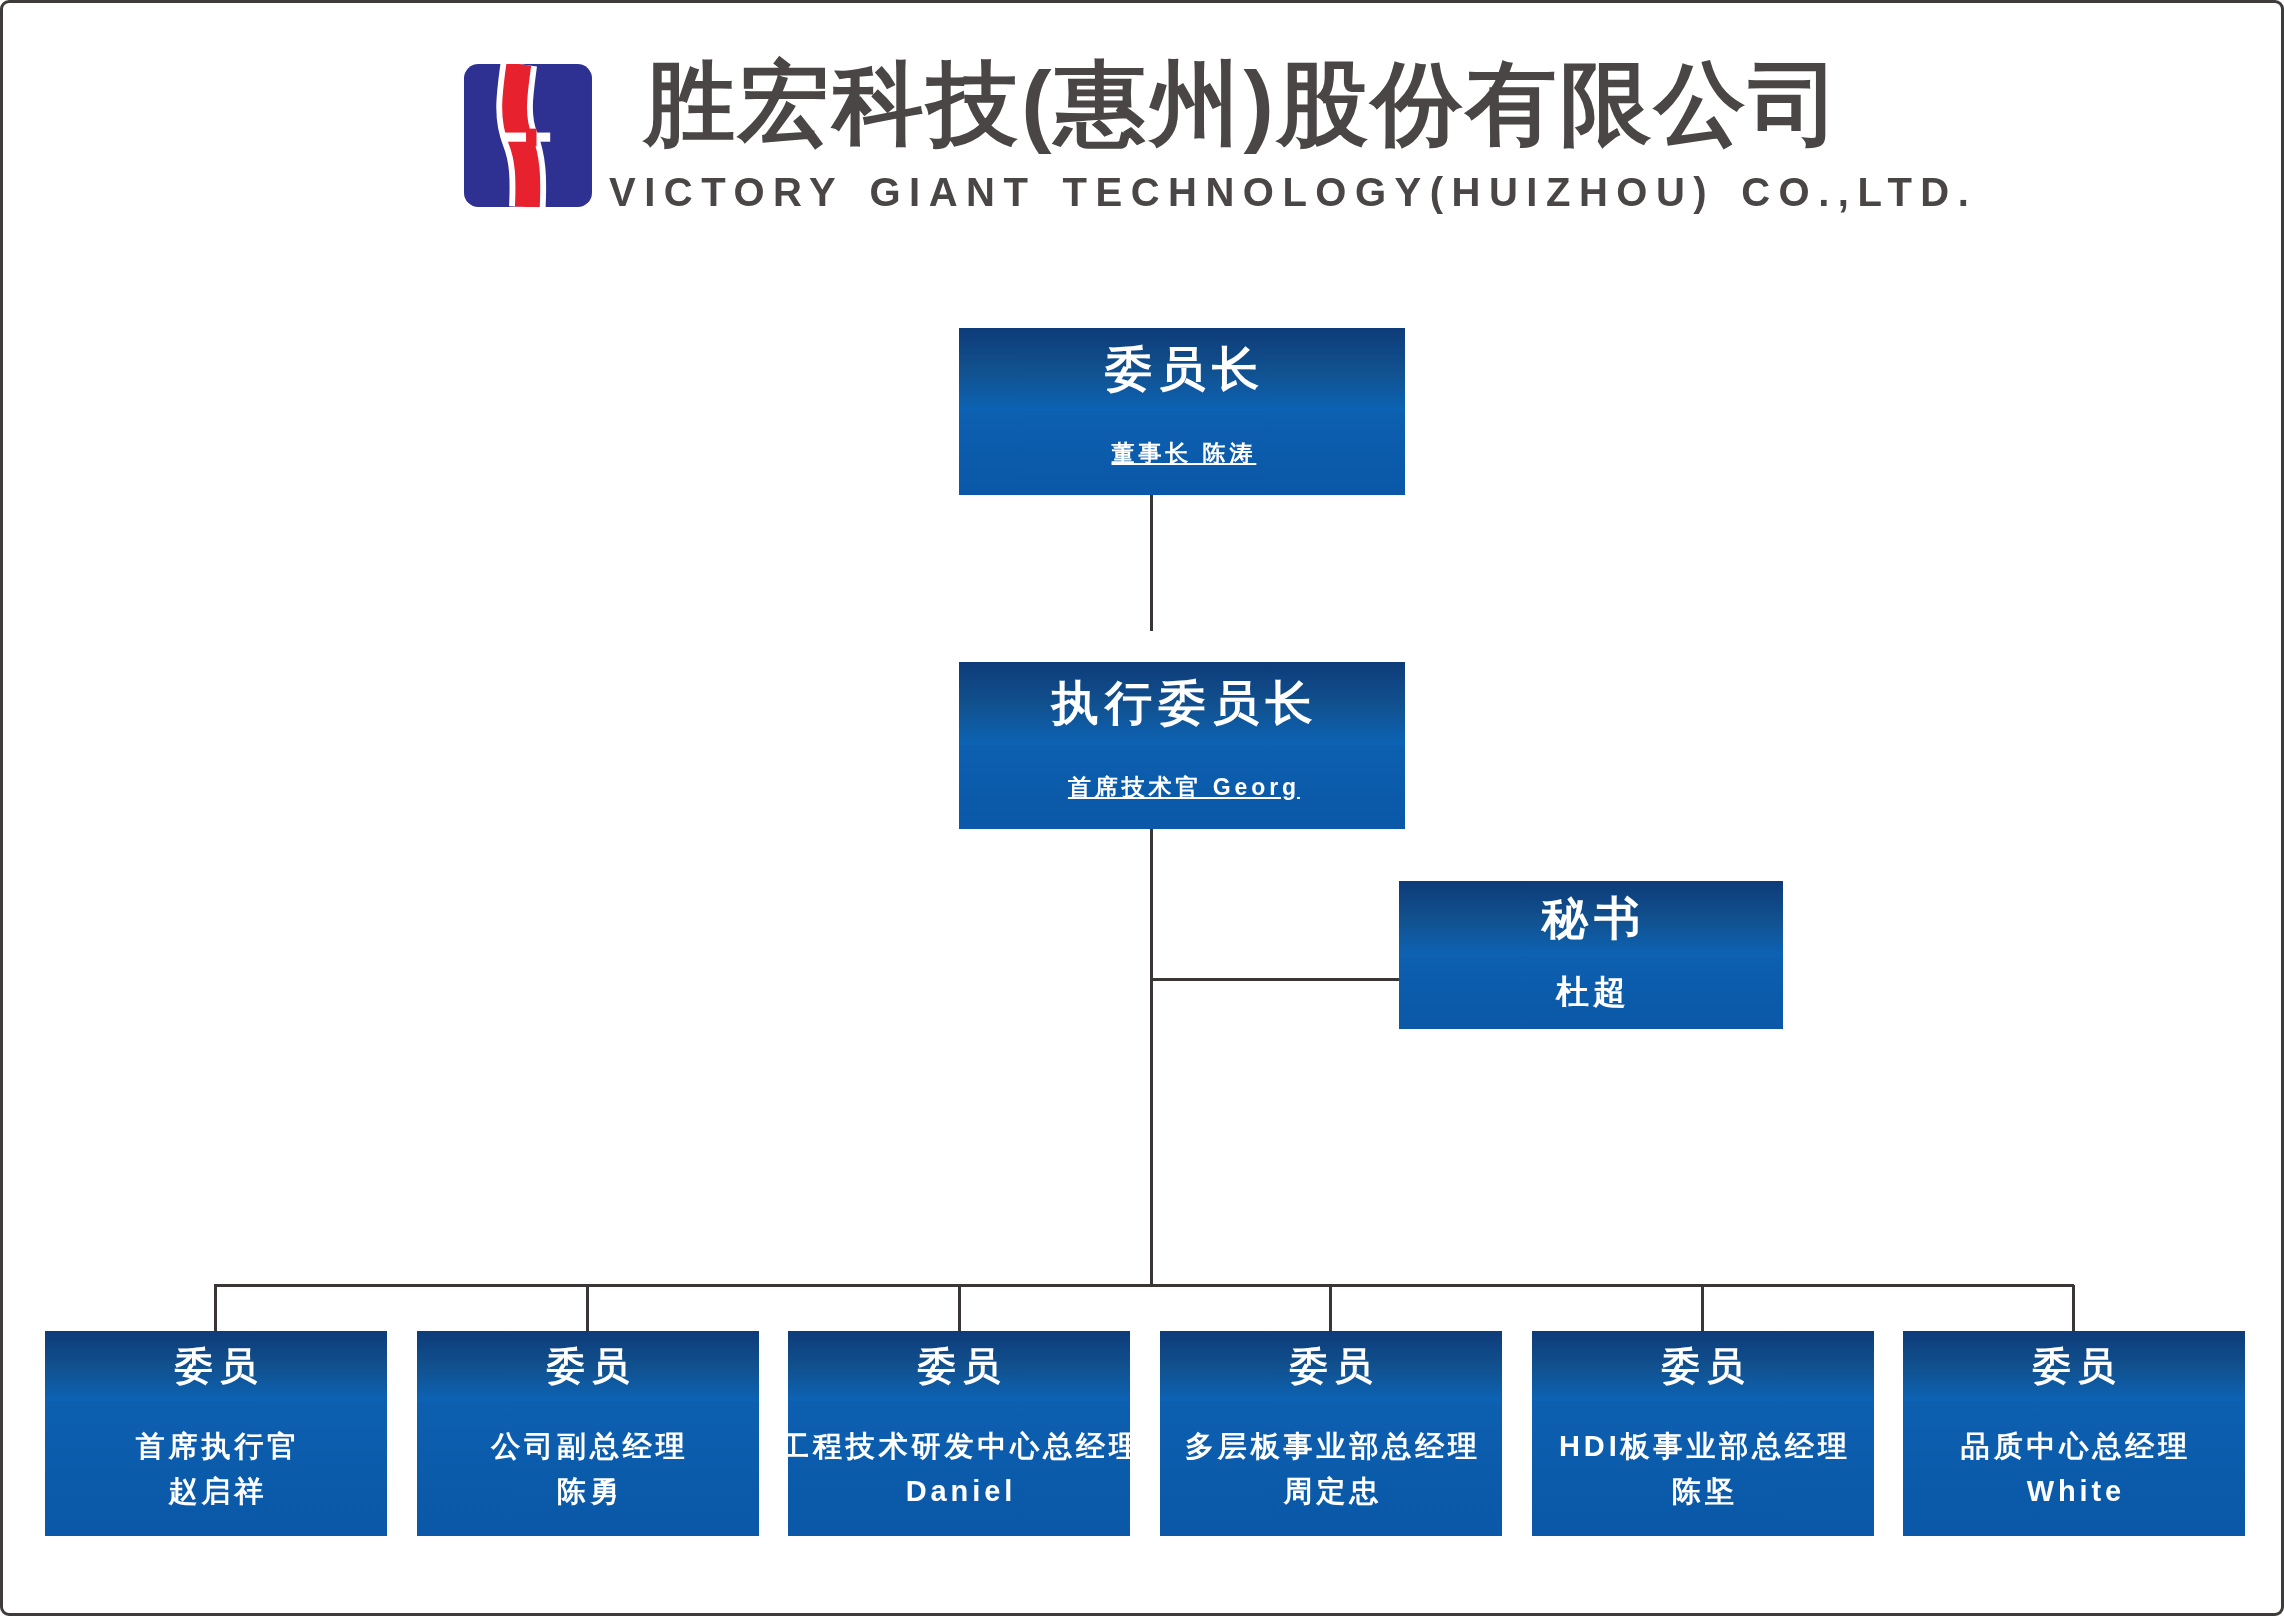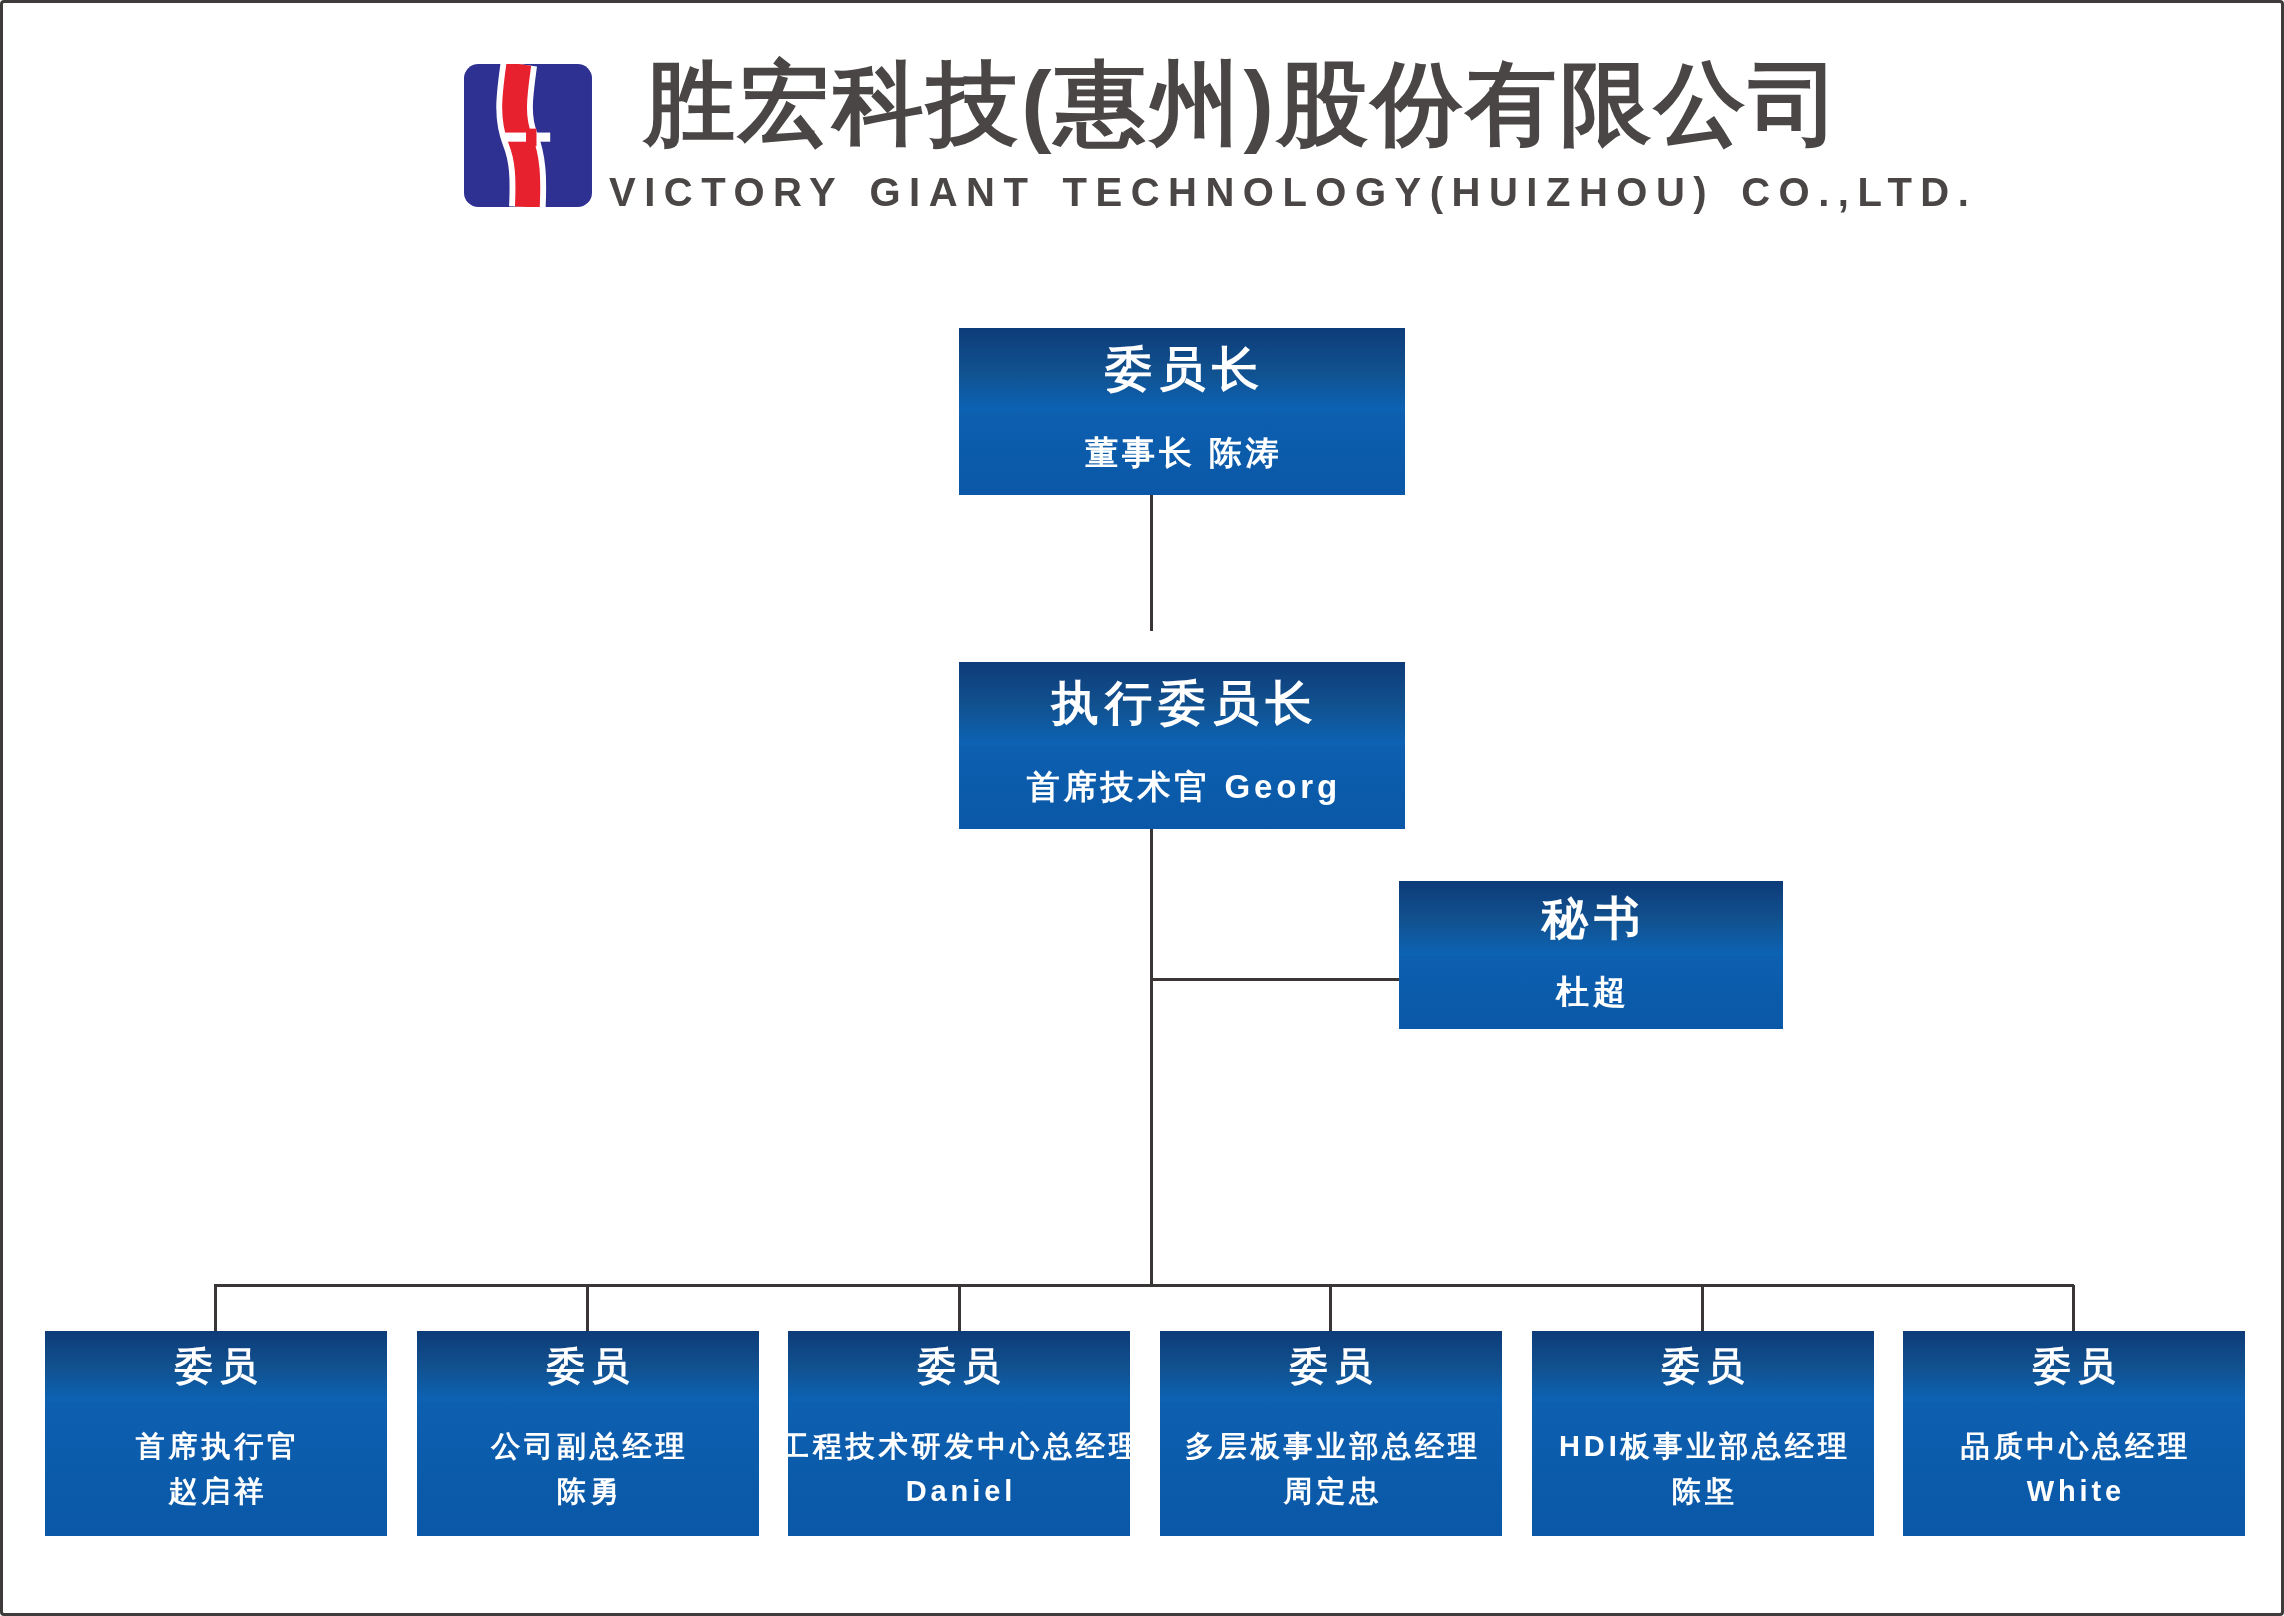--- a/index.html
+++ b/index.html
@@ -1,21 +1,21 @@
 <!DOCTYPE html>
 <html style="font-size:10.4px"><head>
 <meta charset="utf-8">
 <style>
   html,body{margin:0;padding:0;background:#ffffff;}
   .canvas{
     position:relative;
     width:2284px;height:1616px;
     background:#ffffff;
     border:3.3px solid #3f3b3b;
-    border-radius:4px;
+    border-radius:9px;
     box-sizing:border-box;
     overflow:hidden;
     font-family:"Liberation Sans","DejaVu Sans",sans-serif;
   }
 
   
   .logo{position:absolute;left:461px;top:61px;width:128px;height:143px;}
   .title-zh{
     position:absolute;left:641px;top:55px;
     font-size:91px;font-weight:700;letter-spacing:3.3px;
@@ -47,21 +47,21 @@
     background:linear-gradient(180deg,#0e3b79 0%,#11518f 52%,#0c63b5 100%);
     letter-spacing:6.5px;text-indent:6.5px;white-space:nowrap;
   }
   .bcell{
     flex:1;display:flex;flex-direction:column;align-items:center;justify-content:center;
     background:linear-gradient(180deg,#0d5fb0 0%,#0a58a7 100%);
     letter-spacing:3.9px;text-indent:3.9px;
   }
   .node-top{left:956px;width:446px;height:167px;}
   .node-top .tcell{height:83px;font-size:47px;}
-  .node-top .bcell{font-size:33px;}
+  .node-top .bcell{font-size:23px;text-decoration:underline;}
   #node-chairman{top:325px;}
   #node-exec{top:659px;}
 
   #node-secretary{left:1396px;top:878px;width:384px;height:148px;}
   #node-secretary .tcell{height:75px;font-size:46px;}
   #node-secretary .bcell{font-size:33px;}
 
   .member{top:1328px;width:342px;height:205px;}
   .member .tcell{height:70px;font-size:38px;}
   .member .bcell{font-size:29px;line-height:1.52;justify-content:center;}

